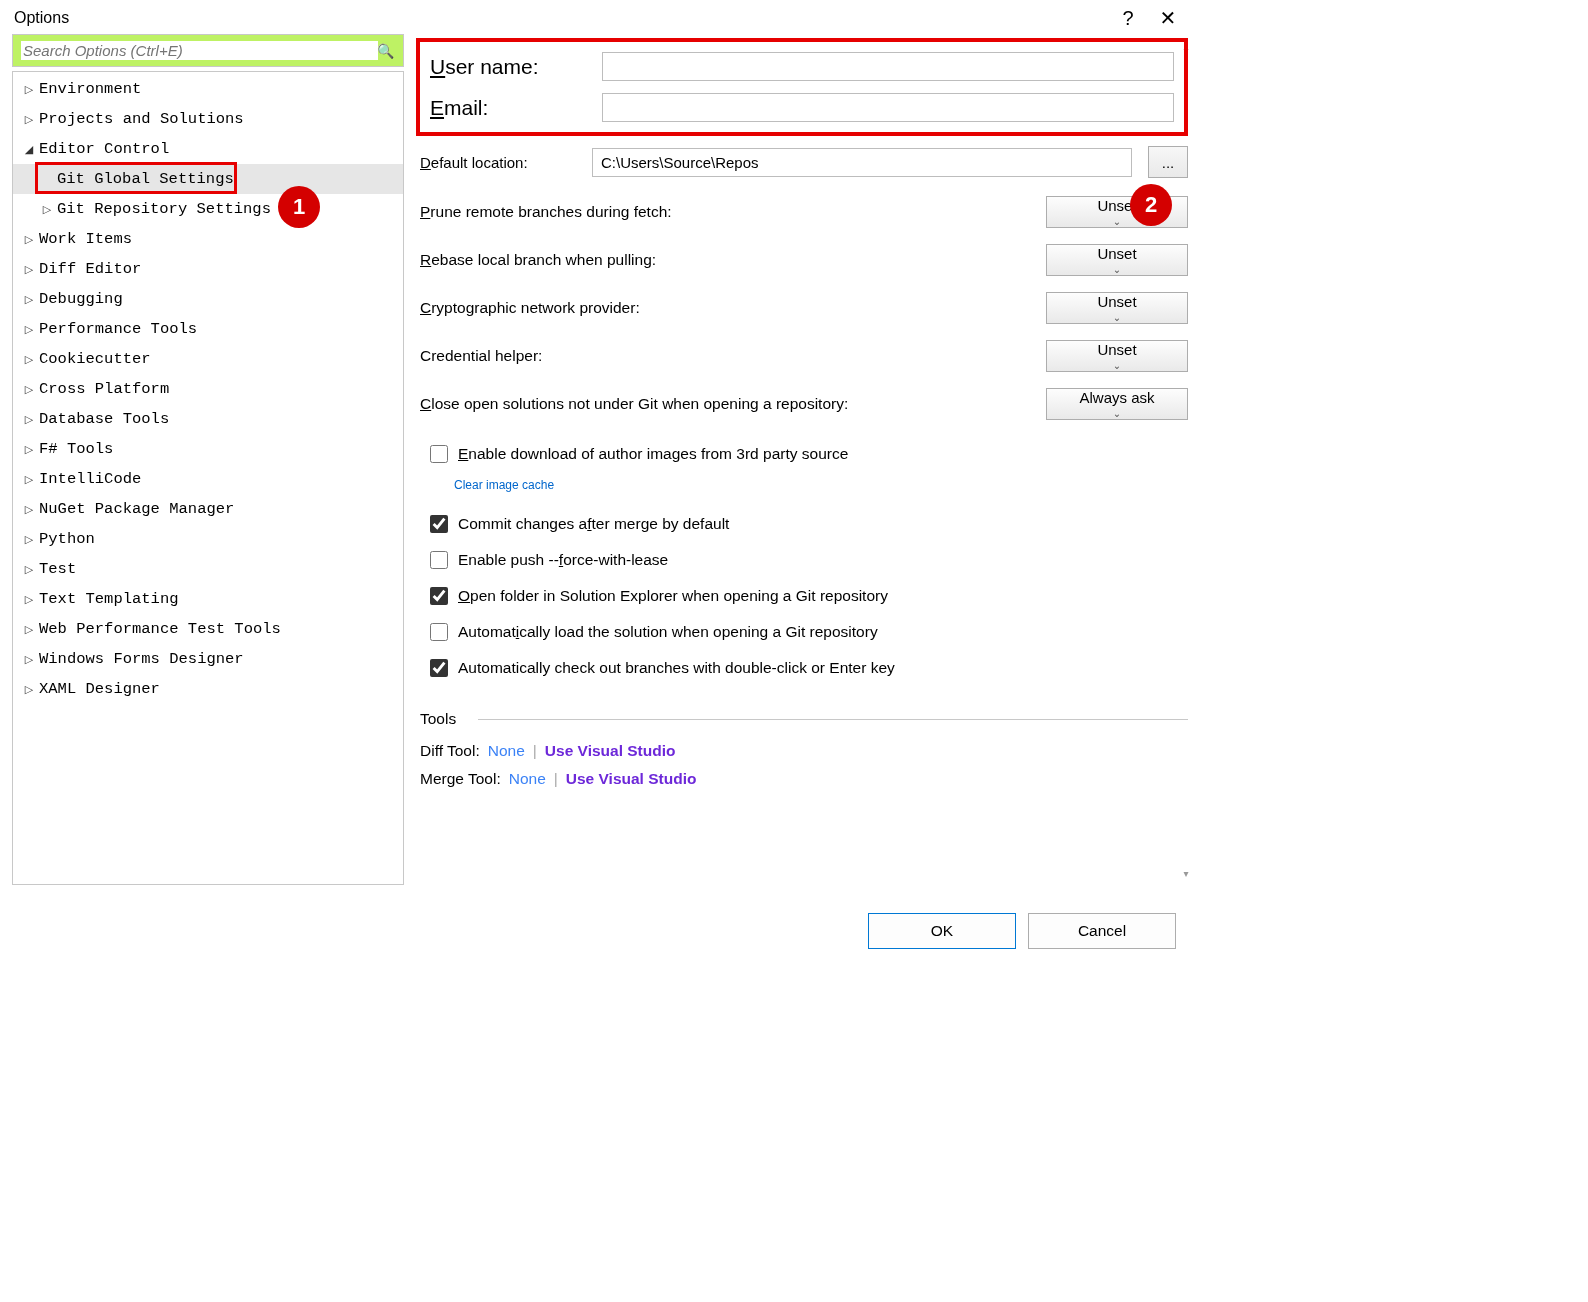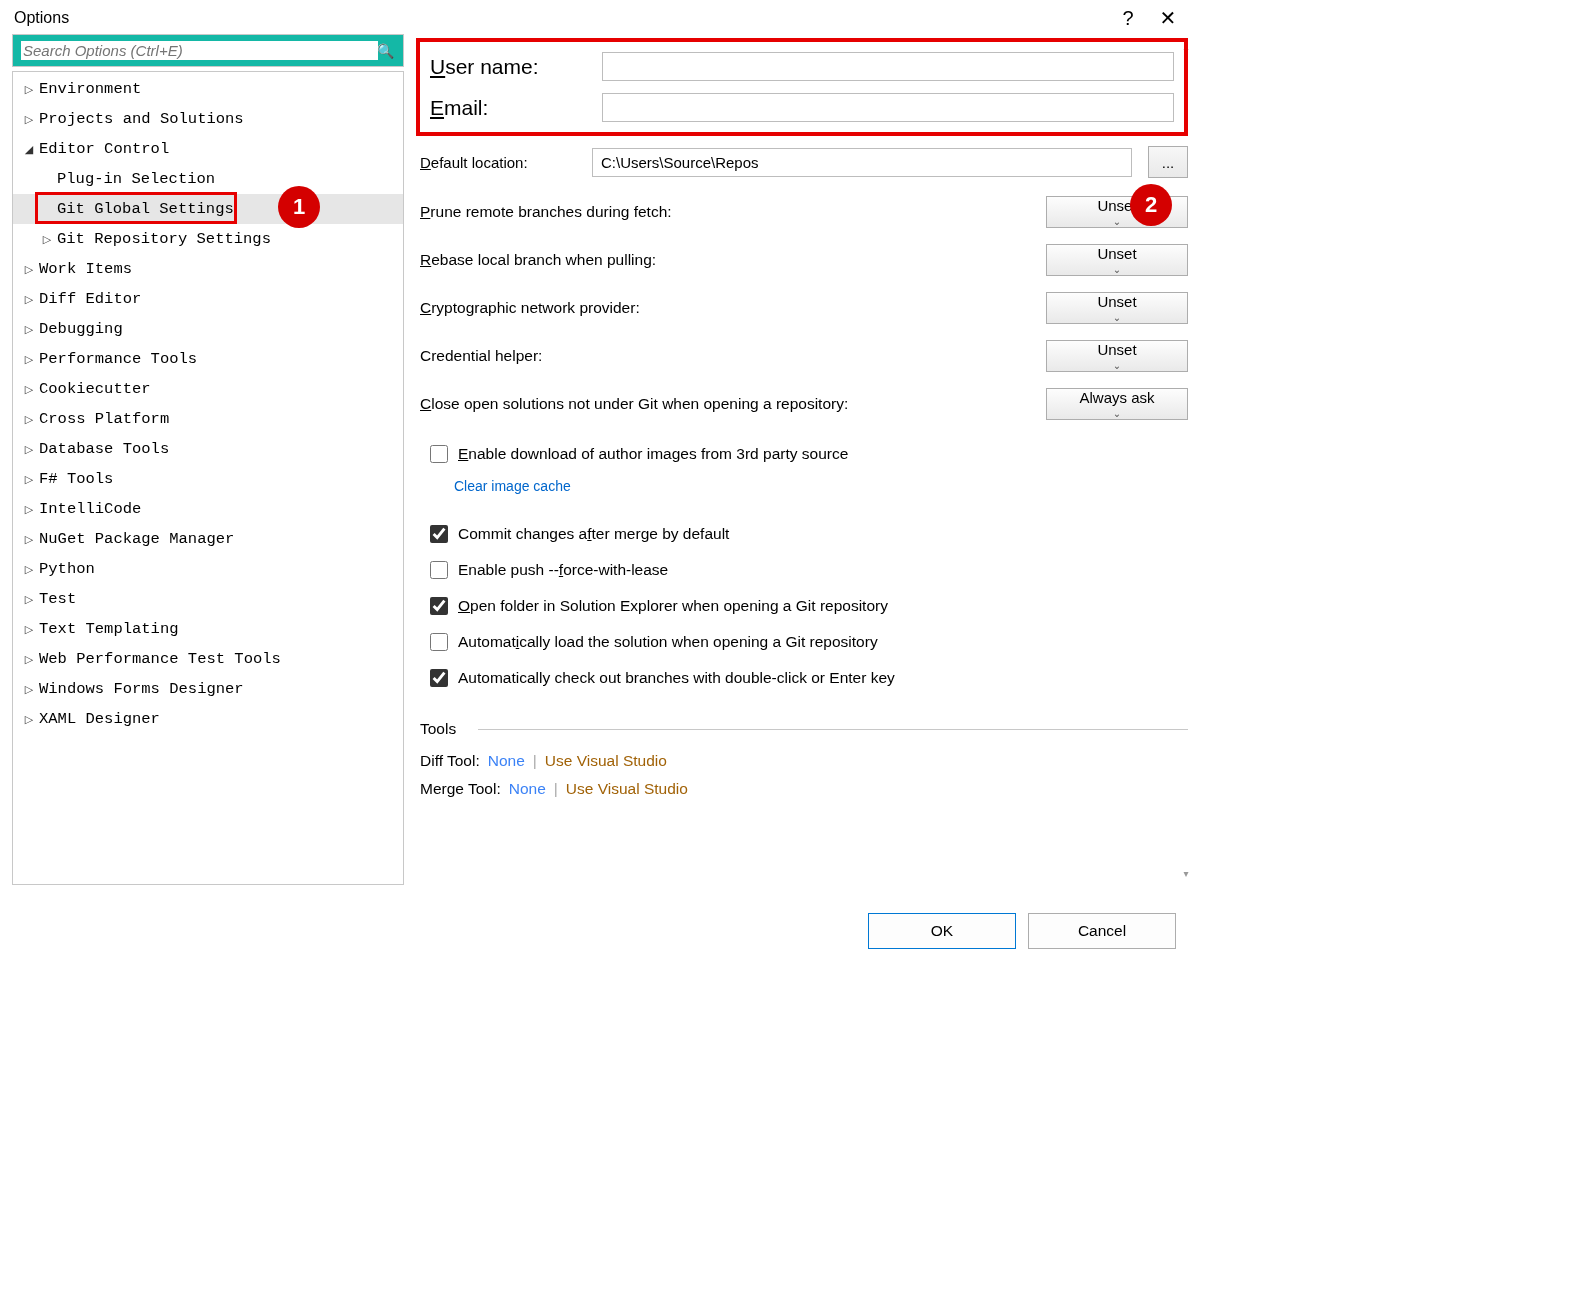--- a/index.html
+++ b/index.html
@@ -4,21 +4,21 @@
 <style>
   * { box-sizing: border-box; font-family: "Segoe UI", Tahoma, sans-serif; }
   body { margin: 0; background: #fff; color: #000; font-size: 15px; }
   .window { width: 1200px; margin: 0; background: #fff; }
   .titlebar { display: flex; align-items: center; padding: 6px 12px 4px 14px; }
   .titlebar .title { font-size: 16px; }
   .titlebar .spacer { flex: 1; }
   .titlebar .help, .titlebar .close { font-size: 20px; width: 40px; text-align: center; cursor: pointer; }
   .content { display: flex; gap: 12px; padding: 0 12px 8px 12px; }
   .sidebar-wrap { width: 392px; }
-  .searchbox { display: flex; align-items: center; border: 1px solid #c8c8c8; background: #14b8a6; padding: 6px 8px; margin-bottom: 4px; }
+  .searchbox { display: flex; align-items: center; border: 1px solid #c8c8c8; background: #bef264; padding: 6px 8px; margin-bottom: 4px; }
   .searchbox input { border: none; outline: none; flex: 1; font-size: 15px; color: #555; font-style: italic; }
   .searchbox .icon { font-size: 14px; color: #333; }
   .tree { border: 1px solid #c8c8c8; height: 814px; overflow: auto; padding-top: 2px; }
   .tnode { display: flex; align-items: center; height: 30px; padding-left: 8px; cursor: pointer; }
   .tnode .tw { width: 16px; display: inline-block; text-align: center; font-size: 11px; color: #333; }
   .tnode .lbl { padding-left: 2px; font-size: 15.5px; font-family: Liberation Mono, monospace; }
   .tnode.level1 { padding-left: 26px; }
   .tnode.selected { background: #e6e6e6; }
   .highlight-red { border: 3px solid #e60000; }
   .hl-git { position: absolute; margin-left: -4px; margin-top: -2px; width: 202px; height: 32px; pointer-events: none; }
@@ -35,29 +35,29 @@
 
   .setting { display: flex; align-items: center; margin-bottom: 16px; padding-left: 4px; }
   .setting .stext { flex: 1; font-size: 15.5px; }
   .combo { width: 142px; height: 32px; border: 1px solid #adadad; background: linear-gradient(#fdfdfd,#e9e9e9); display: flex; align-items: center; padding: 0 4px; cursor: pointer; flex-direction: column; }
   .combo .cval { flex: 1; font-size: 15px; }
   .combo .car { font-size: 10px; color: #555; }
 
   .cbrow { display: flex; align-items: center; margin-bottom: 12px; padding-left: 10px; }
   .cbrow input[type=checkbox] { width: 18px; height: 18px; margin-right: 10px; accent-color: #333; }
   .cbrow label { font-size: 15.5px; }
-  .cblink { margin-left: 38px; color: #0066cc; cursor: pointer; font-size: 14px; margin-bottom: 28px; display: block; }
+  .cblink { margin-left: 38px; color: #0066cc; cursor: pointer; font-size: 12px; margin-bottom: 20px; display: block; }
 
   .tools-sep { display: flex; align-items: center; margin: 30px 0 14px 4px; }
   .tools-sep .lbl { font-size: 15.5px; margin-right: 22px; }
   .tools-sep .line { flex:1; height:1px; background:#c8c8c8; }
   .toolrow { display: flex; align-items: center; gap: 8px; margin-bottom: 10px; padding-left: 4px; font-size: 15.5px; }
   .toolrow .gray { color: #3b82f6; }
   .toolrow .sep { color: #aaa; }
-  .toolrow .lnk { color: #a16207; cursor: pointer; }
+  .toolrow .lnk { color: #6d28d9; cursor: pointer; font-weight: bold; }
 
   .scroll-up, .scroll-dn { position: absolute; right: -6px; width: 16px; height: 16px; display:flex; align-items:center; justify-content:center; font-size:10px; color:#999; }
   .scroll-up { top: 4px; }
   .scroll-dn { bottom: 4px; }
 
   .footer { display: flex; justify-content: flex-end; gap: 12px; padding: 20px 24px 20px 0; }
   .btn { width: 148px; height: 36px; border: 1px solid #adadad; background: #fdfdfd; cursor: pointer; font-size: 15.5px; }
   .btn.primary { border: 1.5px solid #0078d4; }
 
   .callout { position: absolute; width: 42px; height: 42px; border-radius: 50%; background: #d40000; color: #fff; display:flex; align-items:center; justify-content:center; font-size: 22px; font-weight: bold; z-index: 50; }
@@ -84,24 +84,20 @@
             <span class="tw">▷</span>
             <span class="lbl">Environment</span>
           </div>
         <div class="tnode">
             <span class="tw">▷</span>
             <span class="lbl">Projects and Solutions</span>
           </div>
         <div class="tnode">
             <span class="tw">◢</span>
             <span class="lbl">Editor Control</span>
-          </div>
-        <div class="tnode level1">
-            <span class="tw"></span>
-            <span class="lbl">Plug-in Selection</span>
           </div>
         <div class="tnode level1 selected" style="position:relative;">
           <span class="tw"></span>
             <span class="lbl">Git Global Settings</span>
           <div class="hl-git highlight-red"></div>
         </div>
         <div class="tnode level1">
             <span class="tw">▷</span>
             <span class="lbl">Git Repository Settings</span>
           </div>

